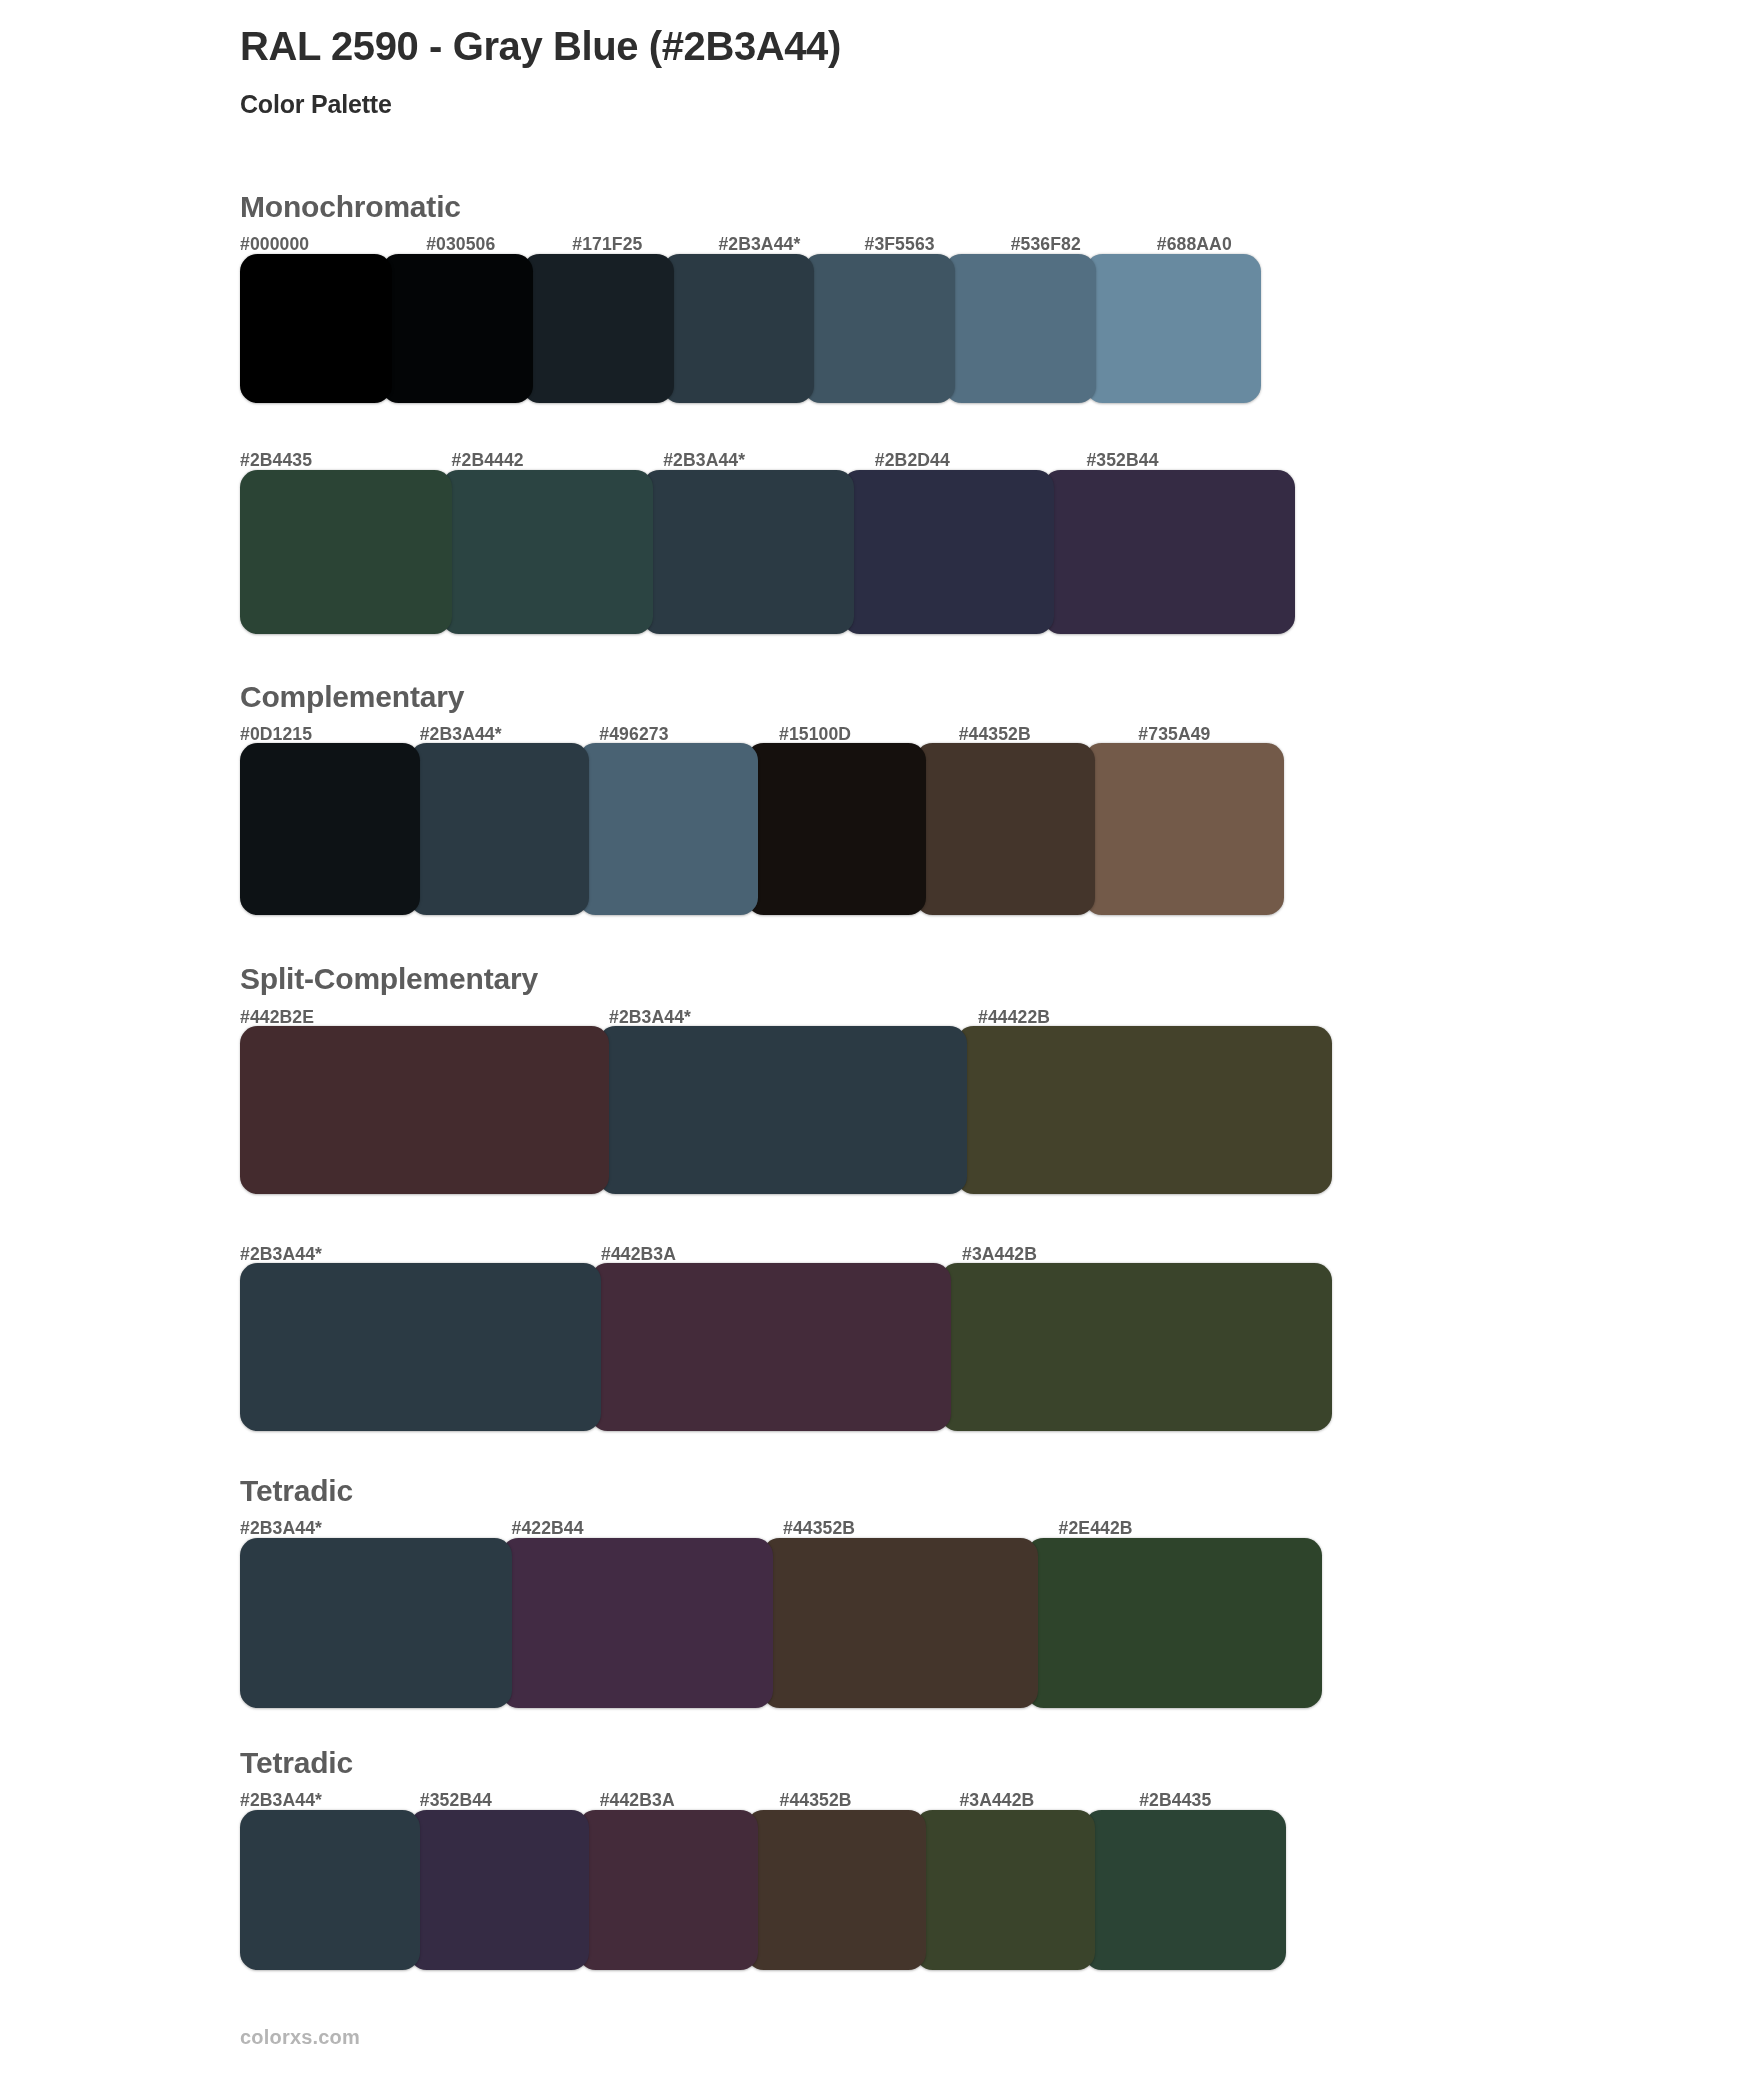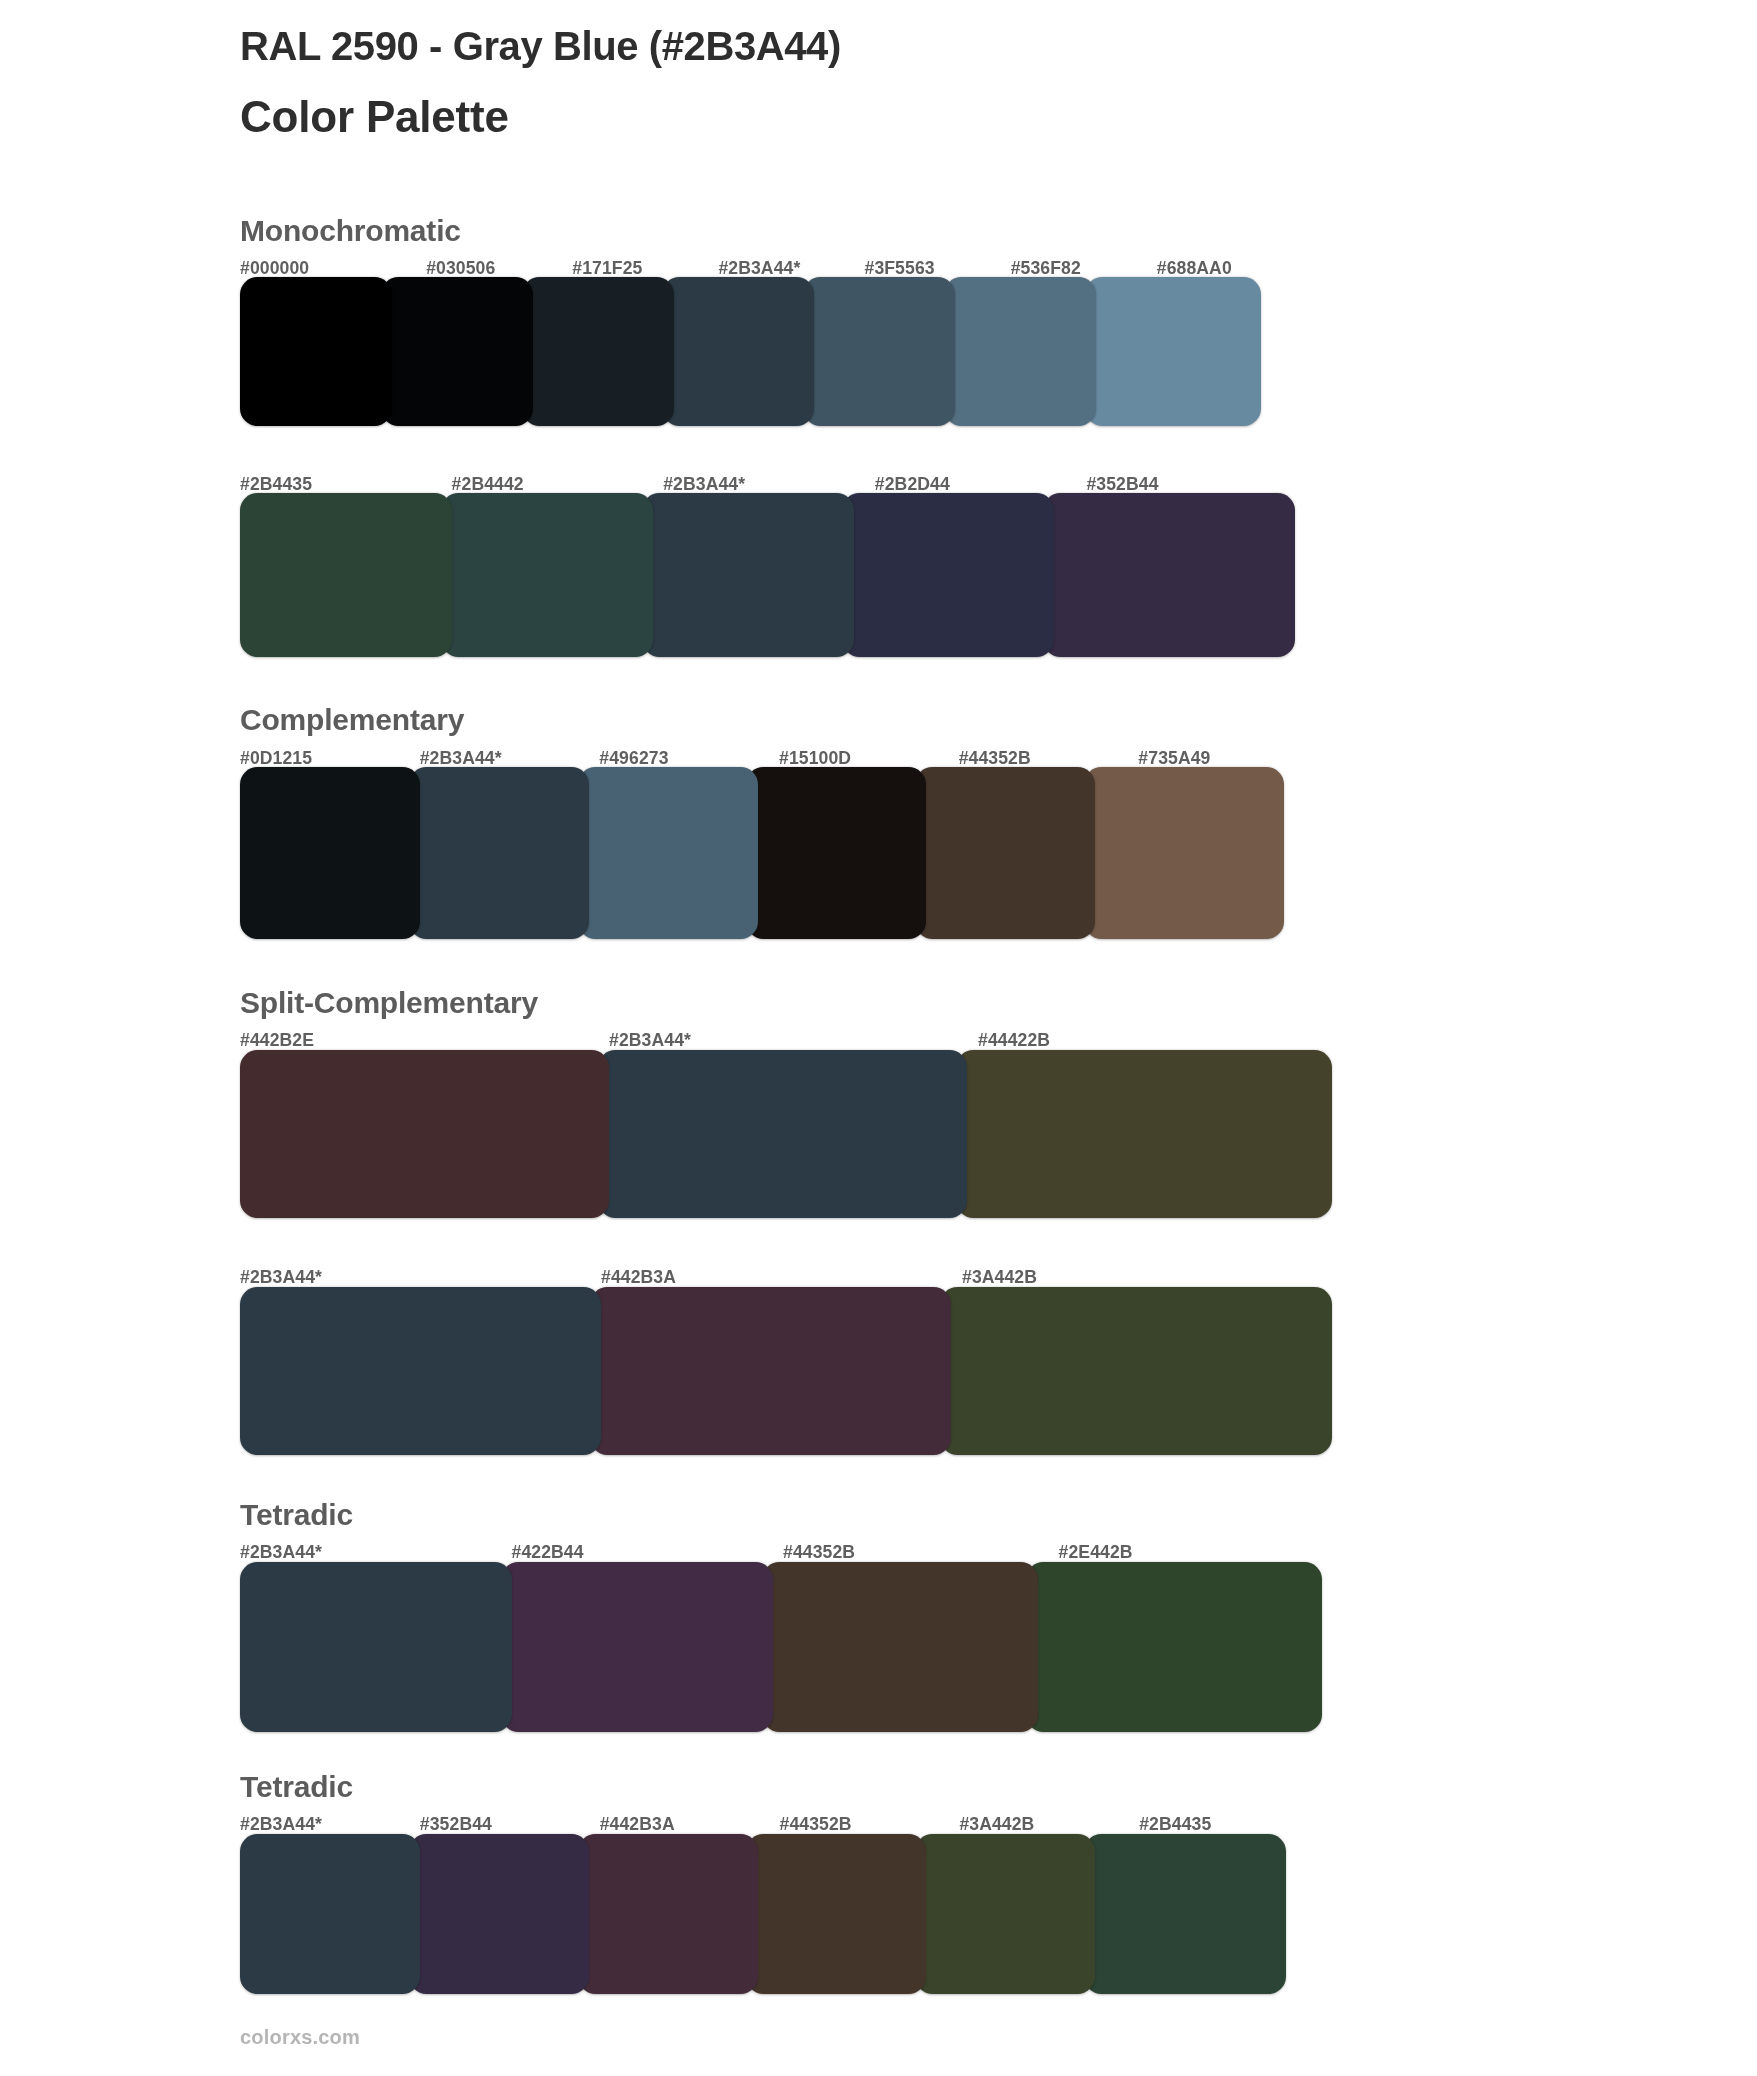--- a/index.html
+++ b/index.html
@@ -30,21 +30,21 @@
   .page-title {
     font-size: 40px;
     font-weight: bold;
     color: #2e2e2e;
     letter-spacing: -0.4px;
     margin: 0;
     line-height: 1.25;
     white-space: nowrap;
   }
   .page-subtitle {
-    font-size: 44px;
+    font-size: 25px;
     font-weight: bold;
     color: #2e2e2e;
     letter-spacing: -0.2px;
     margin: 17.6px 0 0 0;
     line-height: 1.25;
     white-space: nowrap;
   }
 
   
   .sections {

